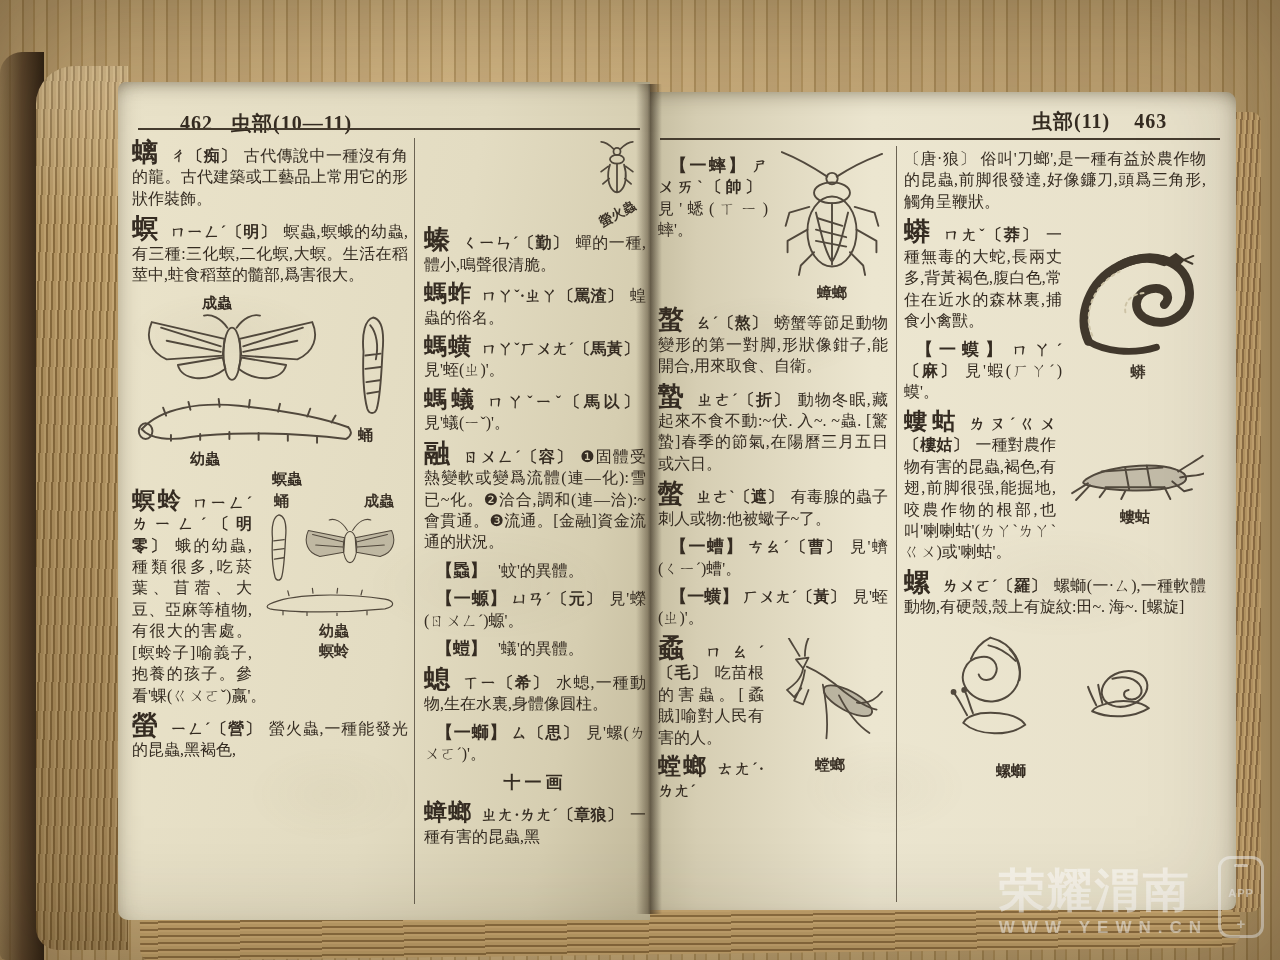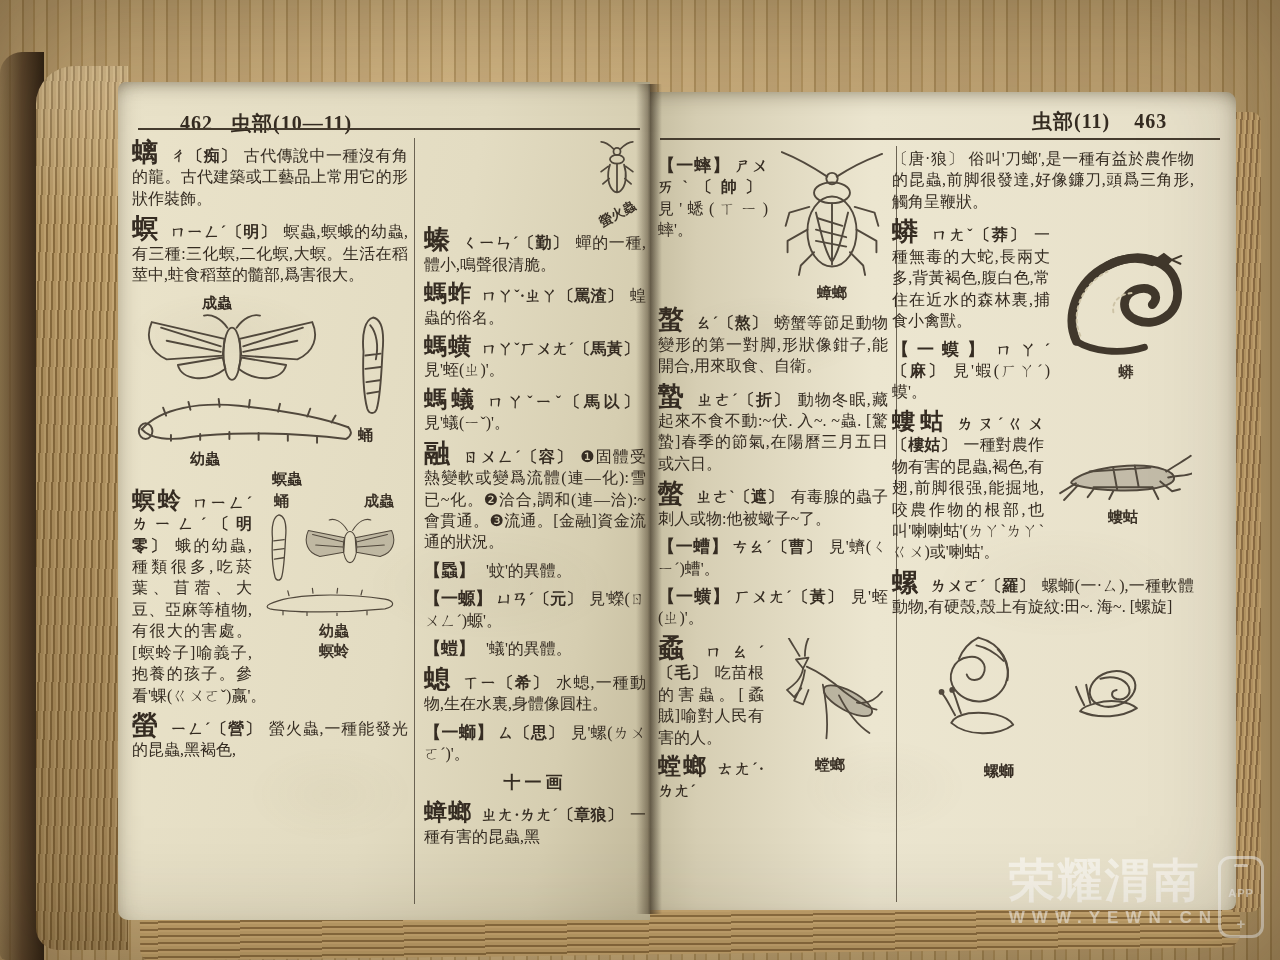--- a/index.html
+++ b/index.html
@@ -40,33 +40,33 @@
   .gutter{position:absolute;left:636px;top:84px;width:26px;height:830px;
     background:linear-gradient(90deg, rgba(60,48,30,0), rgba(60,48,30,.45) 45%, rgba(38,28,16,.6) 55%, rgba(60,48,30,0));}
   
   .hdr{position:absolute;font-weight:700;font-size:20px;letter-spacing:1px;}
   .rule{position:absolute;height:2px;background:#453c2f;}
   .col{position:absolute;font-size:16px;line-height:1.34;text-align:justify;}
   .divider{position:absolute;width:1px;background:#6b6353;}
   .entry{margin:0 0 7px 0;}
   .hw{font-size:26px;font-weight:700;letter-spacing:3px;margin-right:9px;line-height:1;}
   .hw.two{font-size:23px;letter-spacing:1px;}
-  .hw.var{font-size:17px;letter-spacing:0;margin-right:4px;}
+  .hw.var{font-size:17px;letter-spacing:0;margin-right:4px;padding-left:12px;}
   .pr{font-weight:700;margin-right:7px;}
   .sect{text-align:center;font-weight:700;font-size:17px;margin:8px 0 6px 0;letter-spacing:4px;}
   .clear{clear:both;}
   
   .fig{text-align:center;font-size:15px;color:#3b3227;}
   .fig .lbl{display:block;font-weight:600;}
   .fl-r{float:right;margin:2px 0 4px 8px;}
   svg.sk{stroke:#3d342a;fill:none;stroke-width:2;stroke-linecap:round;stroke-linejoin:round;opacity:.88;}
   .figwrap{position:relative;}
   .figwrap .lbl{position:absolute;font-size:15px;font-weight:600;white-space:nowrap;}
   
-  .wm{position:absolute;right:16px;bottom:22px;display:flex;align-items:flex-start;
+  .wm{position:absolute;right:16px;bottom:22px;display:flex;align-items:flex-end;gap:10px;
     color:rgba(255,255,255,.55);font-family:"Liberation Sans","DejaVu Sans",sans-serif;}
   .wm-textcol{display:flex;flex-direction:column;align-items:flex-start;}
   .wm-title{font-size:46px;font-weight:700;line-height:1.05;letter-spacing:2px;}
   .wm-url{font-size:17px;font-weight:700;letter-spacing:7px;margin-top:4px;}
   .wm-phone{width:36px;height:66px;border:3px solid rgba(255,255,255,.55);border-radius:12px;
     display:flex;flex-direction:column;align-items:center;justify-content:space-between;padding:5px 2px;}
   .wm-phone .bar{width:14px;height:3px;background:rgba(255,255,255,.55);border-radius:2px;}
   .wm-phone .app{font-size:11px;font-weight:700;letter-spacing:1px;}
   .wm-phone .plus{font-size:15px;font-weight:700;line-height:.8;}
 </style>
@@ -252,21 +252,21 @@
           </svg>
           <span class="lbl">螳螂</span>
         </span>
         <span class="hw">蟊</span><span class="pr">ㄇㄠˊ〔毛〕</span><span>吃苗根的害蟲。[蟊賊]喻對人民有害的人。</span>
       </p>
       <p class="entry">
         <span class="hw two">螳螂</span><span class="pr">ㄊㄤˊ·ㄌㄤˊ</span><span></span>
       </p>
     </div>
 
-    <div class="col" style="left:242px;top:56px;width:302px;height:756px;">
+    <div class="col" style="left:254px;top:56px;width:302px;height:756px;">
       <p class="entry">
         <span>〔唐·狼〕 俗叫'刀螂',是一種有益於農作物的昆蟲,前脚很發達,好像鐮刀,頭爲三角形,觸角呈鞭狀。</span>
       </p>
       <p class="entry">
         <span class="fig fl-r" style="width:136px;">
           <svg width="132" height="136" viewBox="0 0 130 140" style="fill:none;stroke-linecap:round;">
             <path d="M14 124 C2 98 14 62 46 46 C82 28 116 42 118 72 C120 96 96 110 76 102 C58 95 60 74 78 70 C92 67 101 77 92 86" style="stroke:#41382c;stroke-width:9;"></path>
             <path d="M46 46 C60 38 78 36 92 42" style="stroke:#41382c;stroke-width:9;"></path>
             <path d="M14 124 C30 134 58 138 84 130" style="stroke:#41382c;stroke-width:7;"></path>
             <path d="M92 42 L104 34 L112 40 L104 48 Z" style="fill:#41382c;stroke:#41382c;stroke-width:2;"></path>

